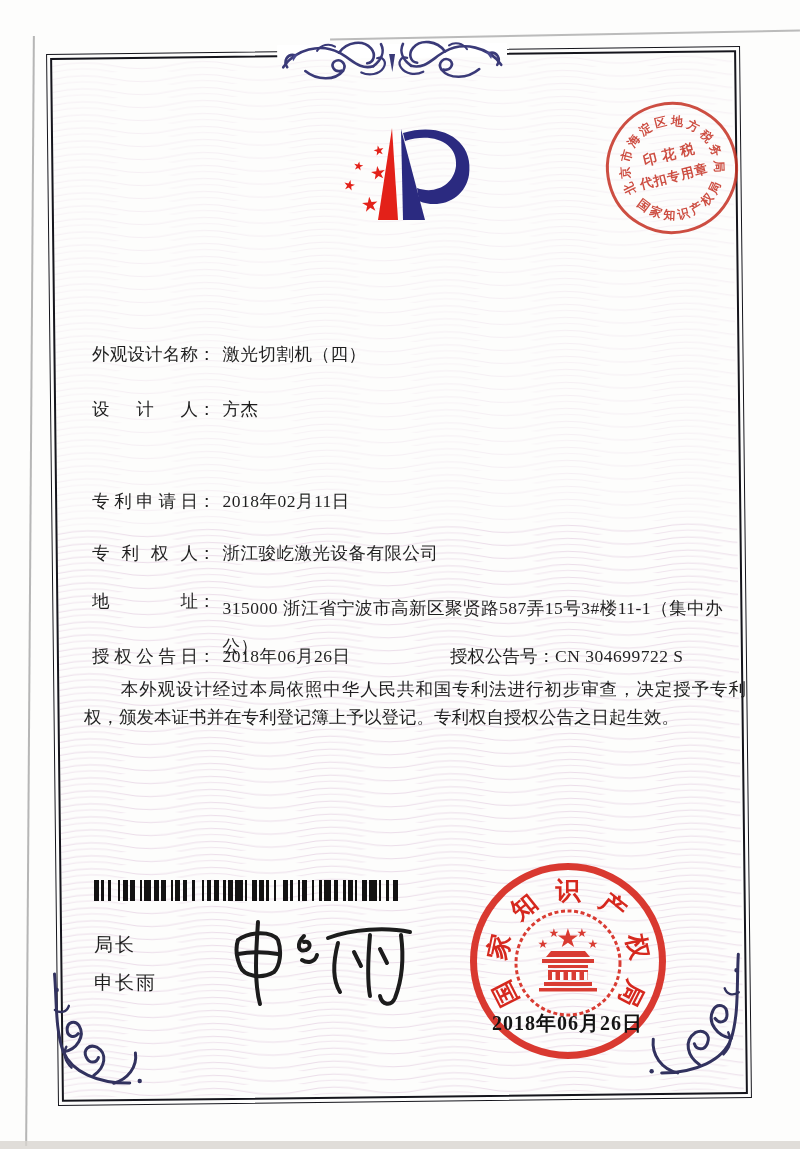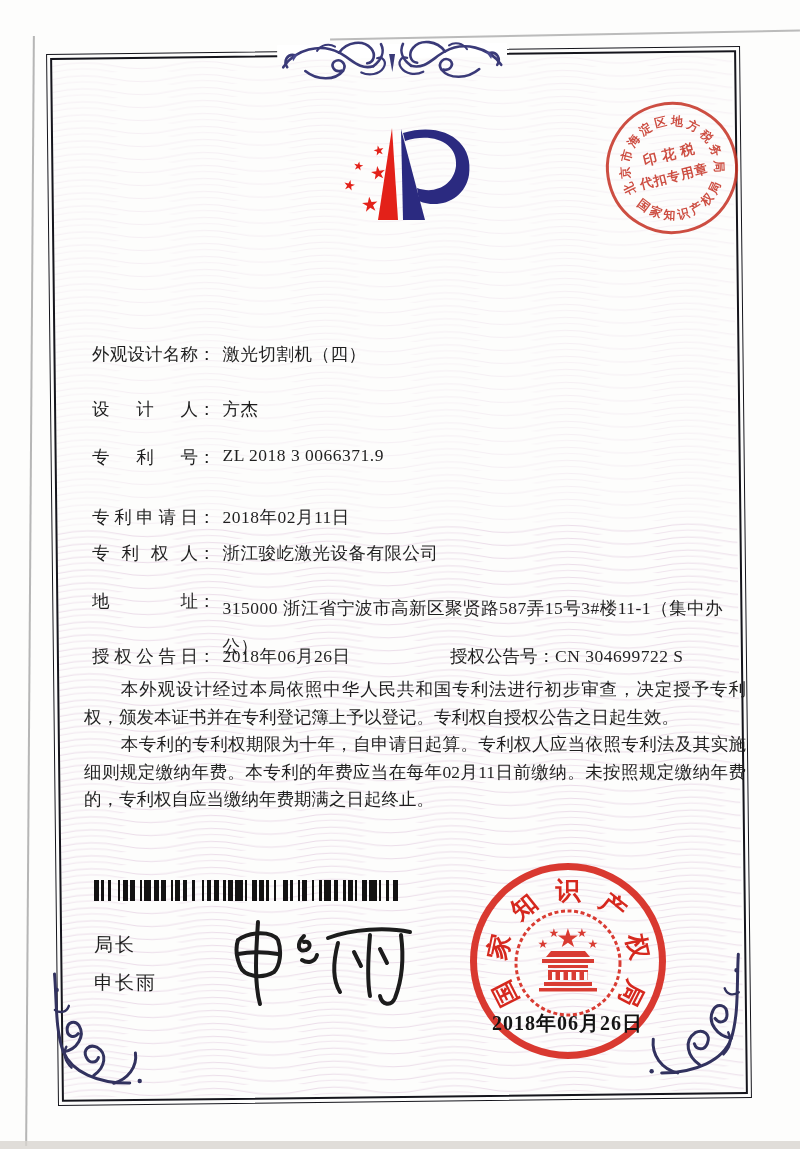--- a/index.html
+++ b/index.html
@@ -144,42 +144,38 @@
     <span class="star" style="left:29px;top:94px;font-size:20px;transform:rotate(-6deg);">★</span>
   </div>
 
 
   <div class="frow" style="top:397px">
     <span class="flabel">设计人</span><span class="fcolon">：</span><span class="fvalue">方杰</span>
   </div>
   <div class="frow" style="top:342px">
     <span class="flabel">外观设计名称</span><span class="fcolon">：</span><span class="fvalue">激光切割机（四）</span>
   </div>
-  <div class="frow" style="top:445px">
-    <span class="flabel">专利号</span><span class="fcolon">：</span><span class="fvalue">ZL 2018 3 0066371.9</span>
-  </div>
-  <div class="frow" style="top:505px">
+  <div class="frow" style="top:489px">
     <span class="flabel">专利申请日</span><span class="fcolon">：</span><span class="fvalue">2018年02月11日</span>
   </div>
   <div class="frow" style="top:541px">
     <span class="flabel">专利权人</span><span class="fcolon">：</span><span class="fvalue">浙江骏屹激光设备有限公司</span>
   </div>
   <div class="frow" style="top:589px">
     <span class="flabel">地址</span><span class="fcolon">：</span><span class="fvalue wrap">315000 浙江省宁波市高新区聚贤路587弄15号3#楼11-1（集中办公）</span>
   </div>
   <div class="frow" style="top:644px">
     <span class="flabel">授权公告日</span><span class="fcolon">：</span><span class="fvalue">2018年06月26日</span>
   </div>
   <div class="grantno">
     <span>授权公告号</span><span>：</span><span style="letter-spacing:.5px">CN 304699722 S</span>
   </div>
 
   <div class="abs paras">
     <p>本外观设计经过本局依照中华人民共和国专利法进行初步审查，决定授予专利权，颁发本证书并在专利登记簿上予以登记。专利权自授权公告之日起生效。</p>
-    <p>本专利的专利权期限为十年，自申请日起算。专利权人应当依照专利法及其实施细则规定缴纳年费。本专利的年费应当在每年02月11日前缴纳。未按照规定缴纳年费的，专利权自应当缴纳年费期满之日起终止。</p>
   </div>
 
   <div class="abs barcode"><i style="width: 4.8px; background: rgb(18, 18, 18);"></i><i style="width: 2.4px; background: transparent;"></i><i style="width: 2.4px; background: rgb(18, 18, 18);"></i><i style="width: 4.8px; background: transparent;"></i><i style="width: 2.4px; background: rgb(18, 18, 18);"></i><i style="width: 7.2px; background: transparent;"></i><i style="width: 2.4px; background: rgb(18, 18, 18);"></i><i style="width: 2.4px; background: transparent;"></i><i style="width: 4.8px; background: rgb(18, 18, 18);"></i><i style="width: 2.4px; background: transparent;"></i><i style="width: 4.8px; background: rgb(18, 18, 18);"></i><i style="width: 4.8px; background: transparent;"></i><i style="width: 2.4px; background: rgb(18, 18, 18);"></i><i style="width: 2.4px; background: transparent;"></i><i style="width: 7.2px; background: rgb(18, 18, 18);"></i><i style="width: 2.4px; background: transparent;"></i><i style="width: 4.8px; background: rgb(18, 18, 18);"></i><i style="width: 2.4px; background: transparent;"></i><i style="width: 4.8px; background: rgb(18, 18, 18);"></i><i style="width: 4.8px; background: transparent;"></i><i style="width: 2.4px; background: rgb(18, 18, 18);"></i><i style="width: 2.4px; background: transparent;"></i><i style="width: 4.8px; background: rgb(18, 18, 18);"></i><i style="width: 2.4px; background: transparent;"></i><i style="width: 4.8px; background: rgb(18, 18, 18);"></i><i style="width: 4.8px; background: transparent;"></i><i style="width: 2.4px; background: rgb(18, 18, 18);"></i><i style="width: 7.2px; background: transparent;"></i><i style="width: 2.4px; background: rgb(18, 18, 18);"></i><i style="width: 2.4px; background: transparent;"></i><i style="width: 4.8px; background: rgb(18, 18, 18);"></i><i style="width: 2.4px; background: transparent;"></i><i style="width: 4.8px; background: rgb(18, 18, 18);"></i><i style="width: 4.8px; background: transparent;"></i><i style="width: 2.4px; background: rgb(18, 18, 18);"></i><i style="width: 2.4px; background: transparent;"></i><i style="width: 4.8px; background: rgb(18, 18, 18);"></i><i style="width: 2.4px; background: transparent;"></i><i style="width: 7.2px; background: rgb(18, 18, 18);"></i><i style="width: 2.4px; background: transparent;"></i><i style="width: 2.4px; background: rgb(18, 18, 18);"></i><i style="width: 4.8px; background: transparent;"></i><i style="width: 4.8px; background: rgb(18, 18, 18);"></i><i style="width: 2.4px; background: transparent;"></i><i style="width: 4.8px; background: rgb(18, 18, 18);"></i><i style="width: 2.4px; background: transparent;"></i><i style="width: 2.4px; background: rgb(18, 18, 18);"></i><i style="width: 4.8px; background: transparent;"></i><i style="width: 2.4px; background: rgb(18, 18, 18);"></i><i style="width: 7.2px; background: transparent;"></i><i style="width: 4.8px; background: rgb(18, 18, 18);"></i><i style="width: 2.4px; background: transparent;"></i><i style="width: 2.4px; background: rgb(18, 18, 18);"></i><i style="width: 4.8px; background: transparent;"></i><i style="width: 2.4px; background: rgb(18, 18, 18);"></i><i style="width: 2.4px; background: transparent;"></i><i style="width: 4.8px; background: rgb(18, 18, 18);"></i><i style="width: 4.8px; background: transparent;"></i><i style="width: 2.4px; background: rgb(18, 18, 18);"></i><i style="width: 4.8px; background: transparent;"></i><i style="width: 2.4px; background: rgb(18, 18, 18);"></i><i style="width: 2.4px; background: transparent;"></i><i style="width: 7.2px; background: rgb(18, 18, 18);"></i><i style="width: 2.4px; background: transparent;"></i><i style="width: 4.8px; background: rgb(18, 18, 18);"></i><i style="width: 4.8px; background: transparent;"></i><i style="width: 2.4px; background: rgb(18, 18, 18);"></i><i style="width: 2.4px; background: transparent;"></i><i style="width: 4.8px; background: rgb(18, 18, 18);"></i><i style="width: 2.4px; background: transparent;"></i><i style="width: 2.4px; background: rgb(18, 18, 18);"></i><i style="width: 4.8px; background: transparent;"></i><i style="width: 4.8px; background: rgb(18, 18, 18);"></i><i style="width: 2.4px; background: transparent;"></i><i style="width: 7.2px; background: rgb(18, 18, 18);"></i><i style="width: 2.4px; background: transparent;"></i><i style="width: 2.4px; background: rgb(18, 18, 18);"></i><i style="width: 4.8px; background: transparent;"></i><i style="width: 2.4px; background: rgb(18, 18, 18);"></i><i style="width: 4.8px; background: transparent;"></i><i style="width: 4.8px; background: rgb(18, 18, 18);"></i><i style="width: 2.4px; background: transparent;"></i></div>
 
   <div class="abs signer-title">局长</div>
   <div class="abs signer-name">申长雨</div>
 
   <svg class="abs sig" width="210" height="112" viewBox="0 0 210 112" xmlns="http://www.w3.org/2000/svg">
     <g fill="none" stroke="#1c1c1c" stroke-width="4" stroke-linecap="round" stroke-linejoin="round">
       <path d="M38,16 C36,45 34,76 40,98"></path>

